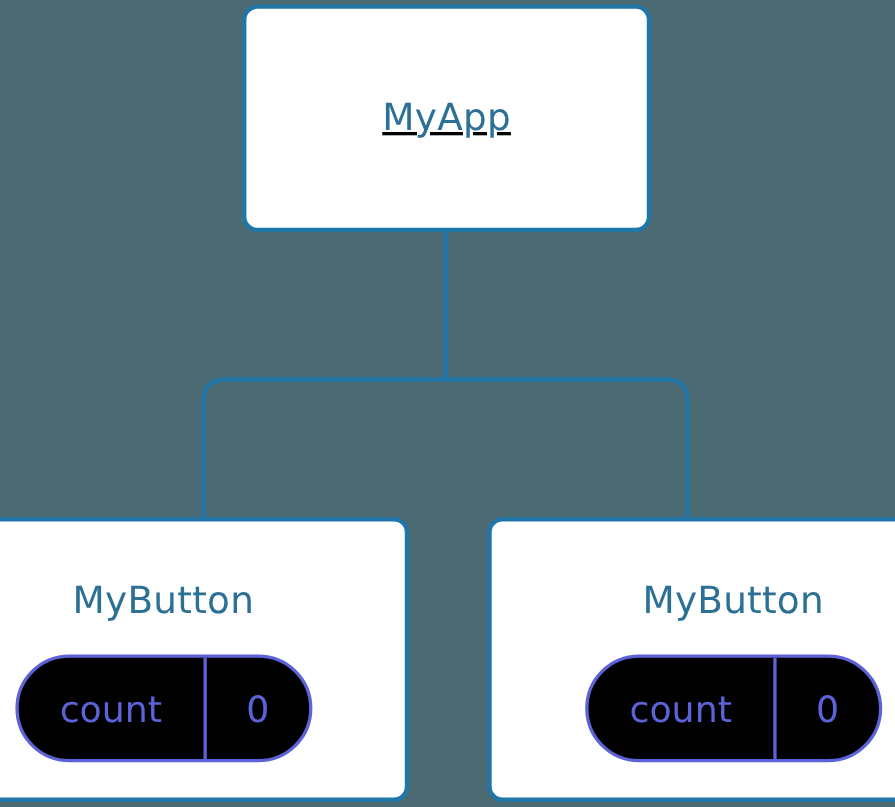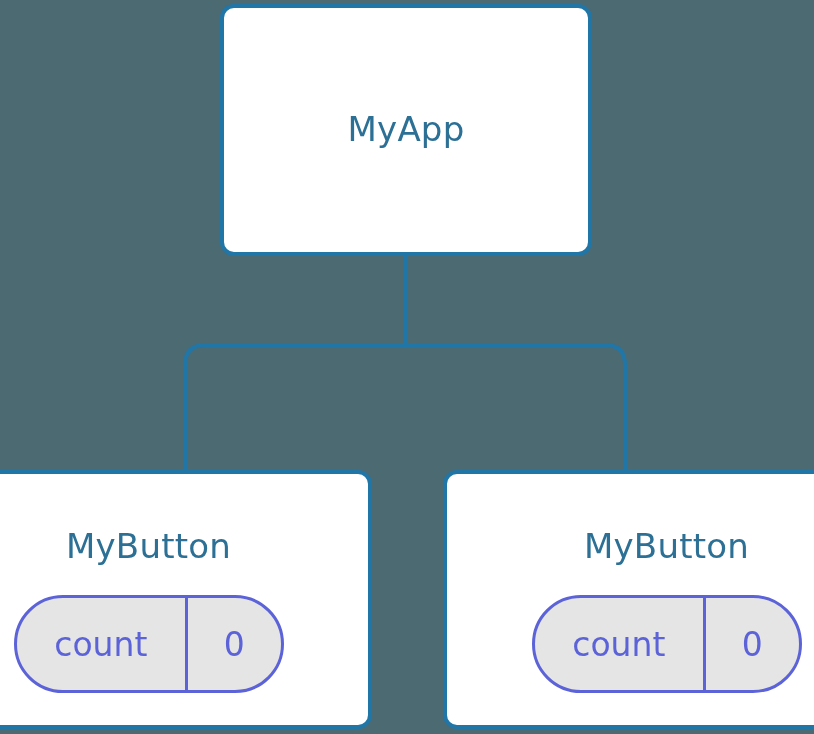--- a/index.html
+++ b/index.html
@@ -50,22 +50,23 @@
     font-weight: 400;
     letter-spacing: 0.2px;
     white-space: nowrap;
   }
 
   
   #node-root {
     left: 220px;
     top: 4px;
     width: 372px;
-    height: 252px;
+    height: 207px;
     justify-content: center;
+    text-decoration: underline;
   }
   #node-root .node-title {
     margin-top: -2px;
   }
 
   
   #node-child-left {
     left: -75px;
     top: 470px;
     width: 447px;
@@ -85,21 +86,21 @@
   .state-pill {
     position: relative;
     margin-top: 29px;
     width: 270px;
     height: 98px;
     border: 3px solid #5c63d8;
     border-radius: 49px;
     box-sizing: border-box;
     display: flex;
     align-items: stretch;
-    background: #e5e5e5;
+    background: #000000;
   }
   .state-key {
     flex: 0 0 65%;
     display: flex;
     align-items: center;
     justify-content: center;
     border-right: 3px solid #5c63d8;
     box-sizing: border-box;
   }
   .state-val {

